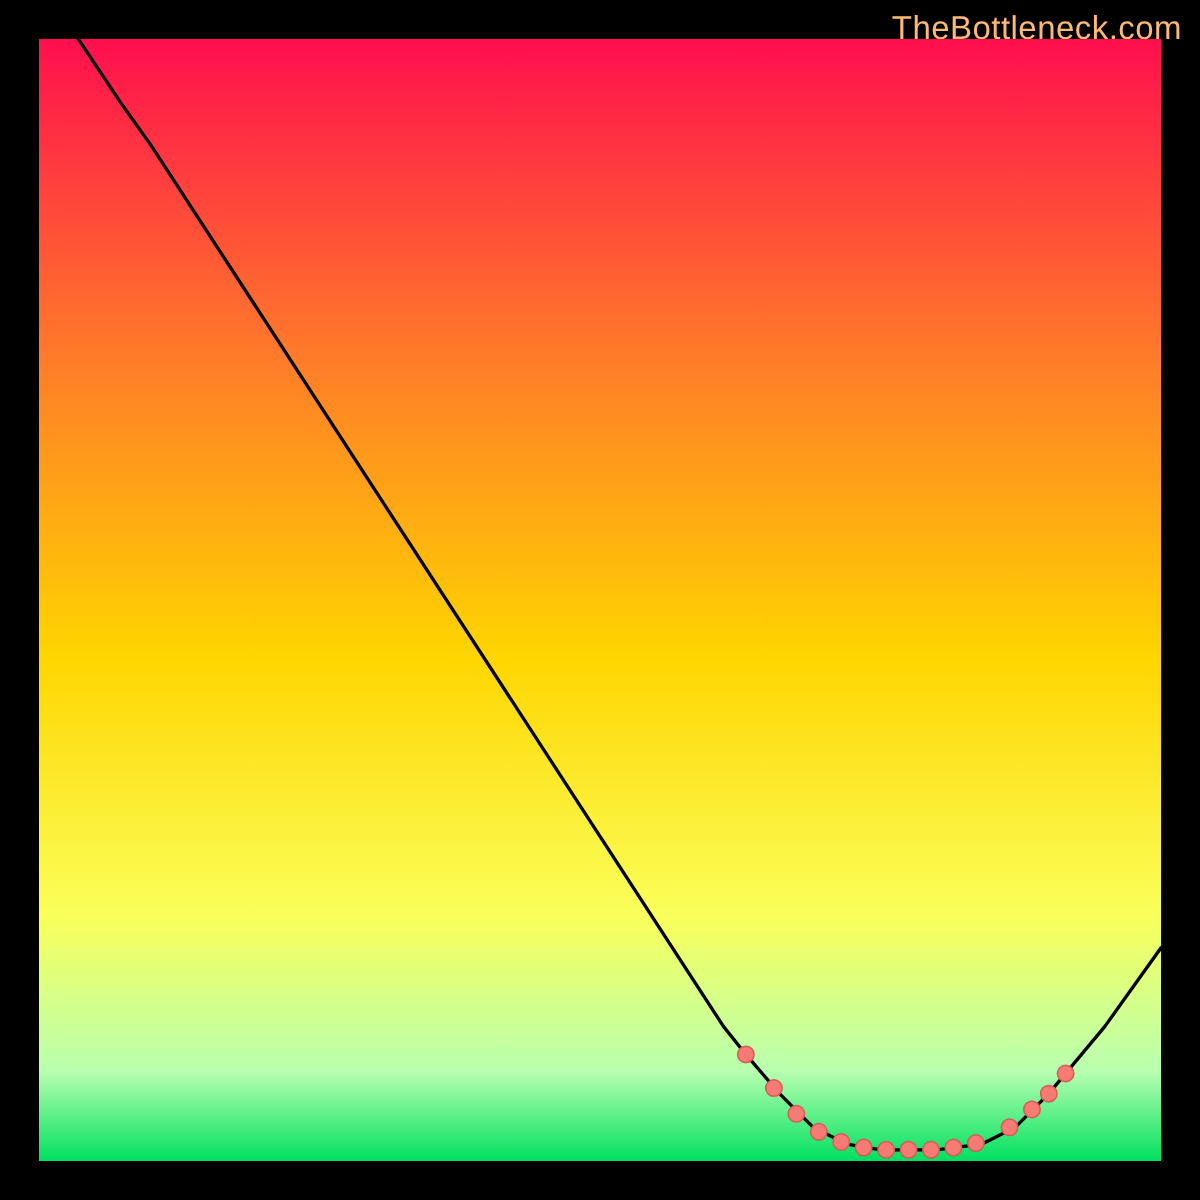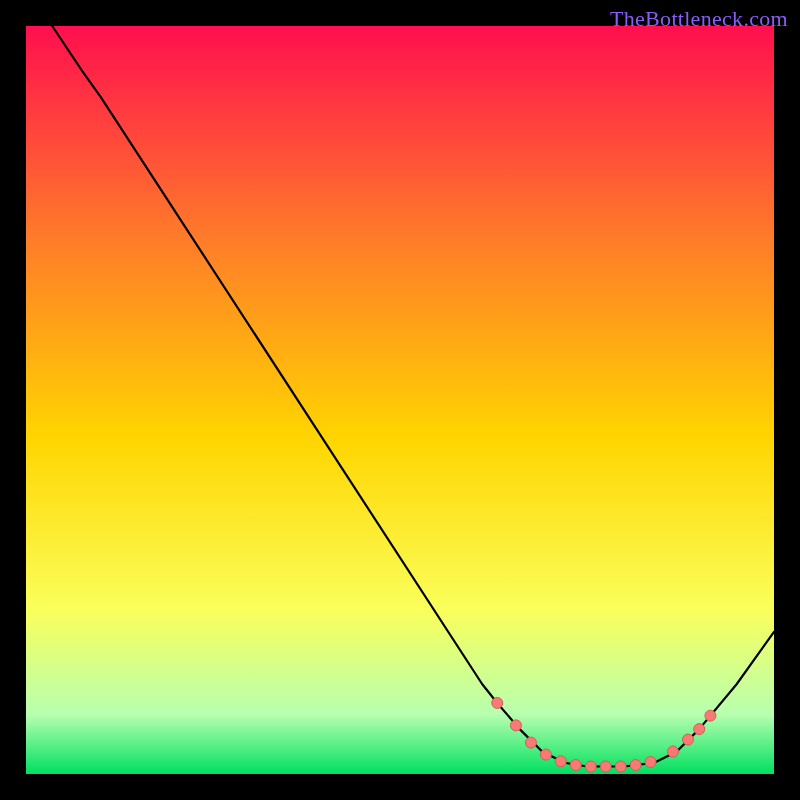--- a/index.html
+++ b/index.html
@@ -14,25 +14,24 @@
   .frame {
     position: relative;
     width: 800px;
     height: 800px;
     background: #000;
   }
   .watermark {
     position: absolute;
     top: 6px;
     right: 12px;
-    color: #8b5cf6;
+    color: #fdba74;
     font-size: 22px;
     font-weight: 500;
     letter-spacing: 0.3px;
-    font-family: Liberation Serif, serif;
   }
   .plot {
     position: absolute;
     left: 26px;
     top: 26px;
     width: 748px;
     height: 748px;
   }
   svg {
     display: block;

